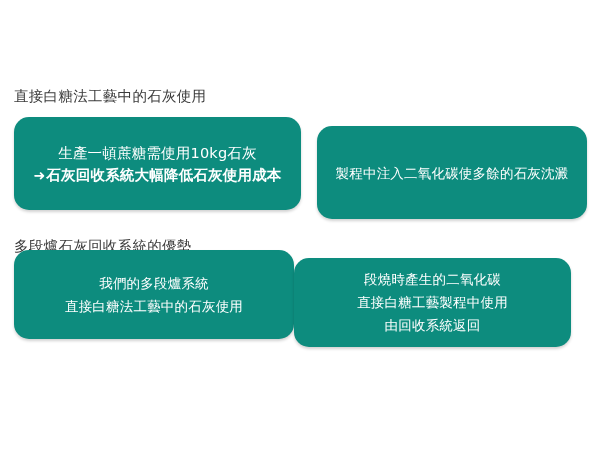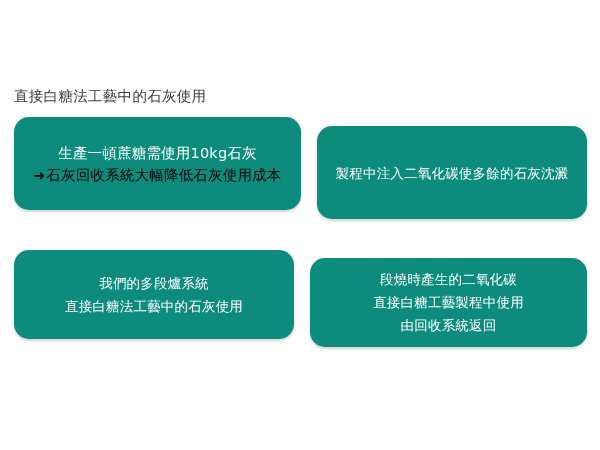--- a/index.html
+++ b/index.html
@@ -55,34 +55,34 @@
   }
   .card .line {
     color: #ffffff;
     font-size: 14.5px;
     line-height: 22px;
     text-align: center;
     white-space: nowrap;
     letter-spacing: 0.2px;
   }
   .card .line.accent {
-    color: #000000;
-    font-weight: 400;
+    color: #ffffff;
+    font-weight: 700;
   }
   .card .line.accent .arrow-glyph {
     font-family: "DejaVu Sans", sans-serif;
     margin-right: 1px;
     font-size: 14px;
   }
 
   
   #card-lime-usage     { left: 14px;  top: 117px; width: 287px; height: 93px; }
   #card-co2-injection  { left: 317px; top: 126px; width: 270px; height: 93px; }
   #card-furnace-perf   { left: 14px;  top: 250px; width: 280px; height: 89px; }
-  #card-co2-return     { left: 310px; top: 258px; width: 277px; height: 89px; }
+  #card-co2-return     { left: 294px; top: 258px; width: 277px; height: 89px; }
 
   #card-co2-injection .line,
   #card-furnace-perf .line,
   #card-co2-return .line {
     font-size: 13.5px;
   }
   #card-co2-return .line { line-height: 23px; }
   #card-furnace-perf .line { line-height: 23px; }
 </style>
 </head>
@@ -94,20 +94,21 @@
 
   <div class="card" id="card-lime-usage">
     <div class="line">生產一頓蔗糖需使用10kg石灰</div>
     <div class="line accent"><span class="arrow-glyph">➜</span><span>石灰回收系統大幅降低石灰使用成本</span></div>
   </div>
 
   <div class="card" id="card-co2-injection">
     <div class="line">製程中注入二氧化碳使多餘的石灰沈澱</div>
   </div>
 
+  <div class="section-heading" id="heading-2">多段爐石灰回收系統的優勢</div>
 
   <div class="card" id="card-furnace-perf">
     <div class="line">我們的多段爐系統</div>
     <div class="line">直接白糖法工藝中的石灰使用</div>
   </div>
 
   <div class="card" id="card-co2-return">
     <div class="line">段燒時產生的二氧化碳</div>
     <div class="line">直接白糖工藝製程中使用</div>
     <div class="line">由回收系統返回</div>

